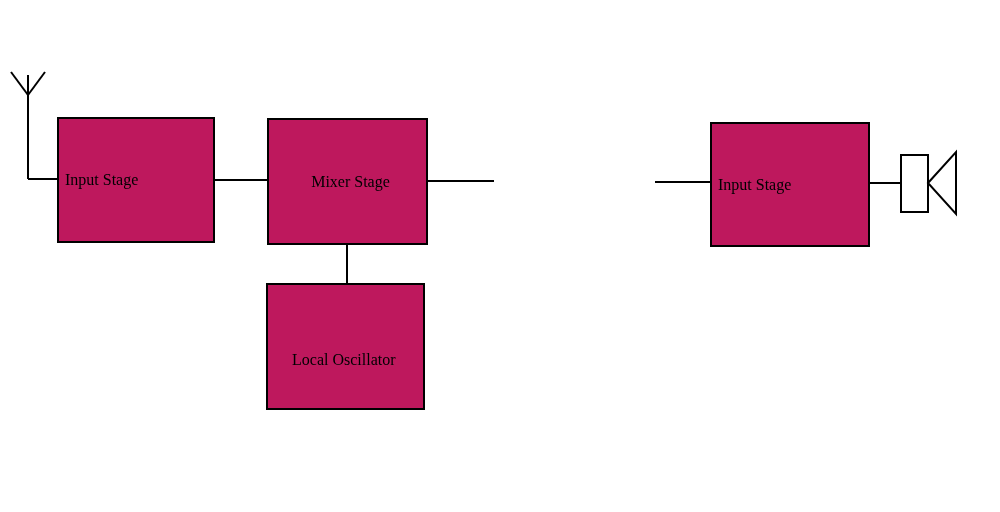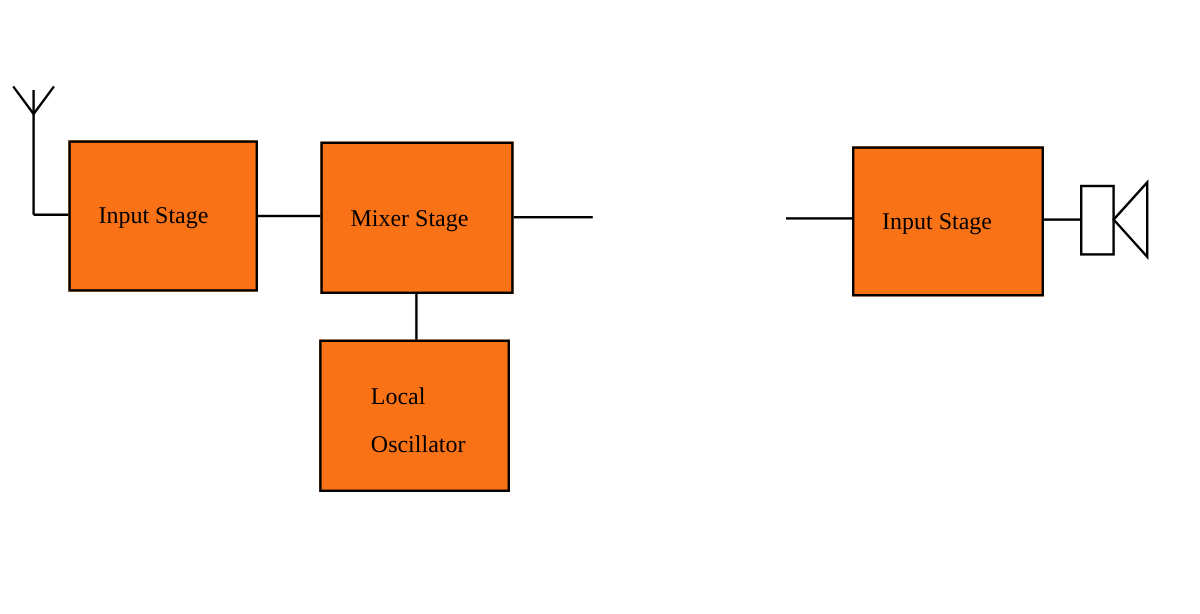--- a/index.html
+++ b/index.html
@@ -12,34 +12,33 @@
     width: 1000px;
     height: 512px;
     background: #ffffff;
     font-family: "Liberation Serif", serif;
     color: #000000;
     overflow: hidden;
   }
   .block {
     position: absolute;
     border: 2px solid #000000;
-    background: #f97316;
+    background: #be185d;
     box-sizing: border-box;
     display: flex;
     align-items: center;
-    font-size: 20px;
+    font-size: 16px;
     line-height: 1.1;
     white-space: nowrap;
-    padding-left: 17px;
   }
   .block .label {
     padding-left: 6px;
   }
   .block.lo {
-    align-items: flex-start;
+    align-items: center;
     white-space: normal;
   }
   .block.lo .label {
     padding: 26px 0 0 24px;
     width: 120px;
     line-height: 40px;
   }
   .connector-h {
     position: absolute;
     height: 2px;
@@ -68,21 +67,21 @@
     <line x1="28" y1="15" x2="28" y2="119"></line>
     <line x1="28" y1="35" x2="11" y2="12"></line>
     <line x1="28" y1="35" x2="45" y2="12"></line>
     <line x1="28" y1="119" x2="62" y2="119"></line>
   </svg>
 
   <div class="block" style="left:57px; top:117px; width:158px; height:126px;">
     <span class="label">Input Stage</span>
   </div>
 
-  <div class="block" style="left:267px; top:118px; width:161px; height:127px;">
+  <div class="block" style="left:267px; top:118px; width:161px; height:127px;justify-content:center;">
     <span class="label">Mixer Stage</span>
   </div>
 
 
   <div class="block" style="left:710px; top:122px; width:160px; height:125px;">
     <span class="label">Input Stage</span>
   </div>
 
   <div class="block lo" style="left:266px; top:283px; width:159px; height:127px;">
     <span class="label">Local Oscillator</span>

